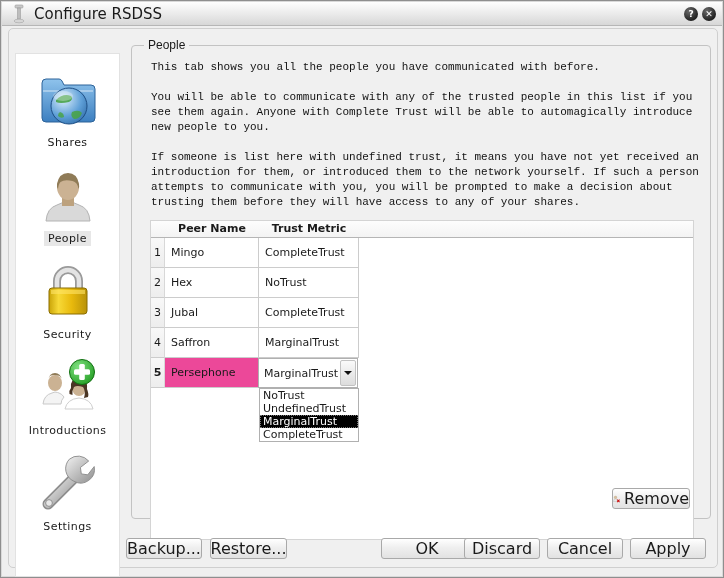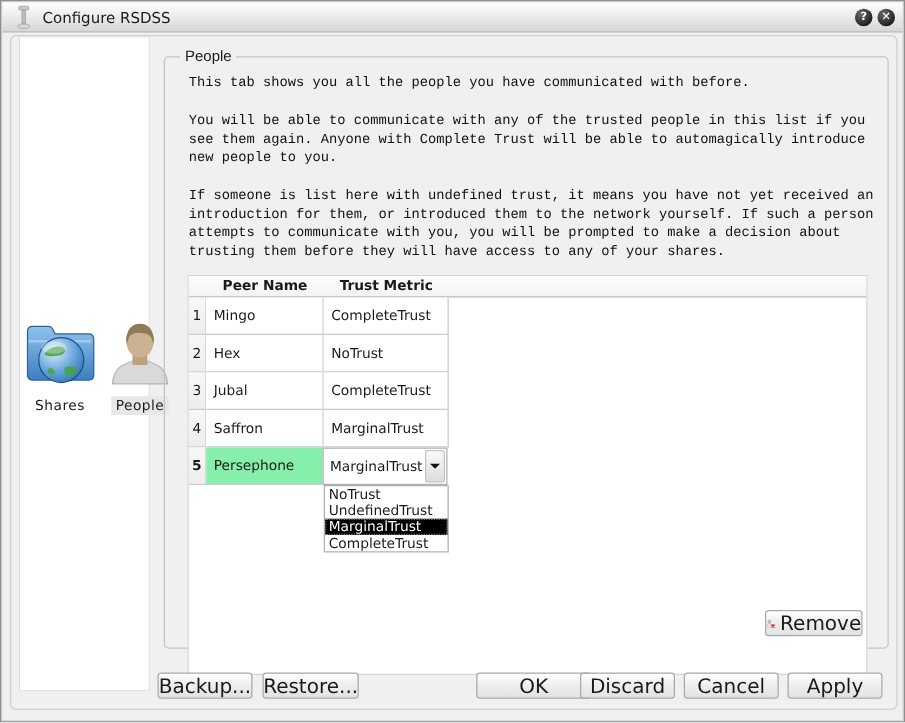--- a/index.html
+++ b/index.html
@@ -12,38 +12,38 @@
     overflow:hidden;
   }
   
   #titlebar{
     position:absolute;left:1px;top:1px;right:1px;height:24px;
     background:linear-gradient(#fefefe,#e9e9e9 55%,#d7d7d7);
     border-bottom:1px solid #b6b6b6;
     display:flex;align-items:center;
   }
   #title-icon{margin-left:8px;width:18px;height:20px;}
-  #title-text{margin-left:6px;font-size:12px;color:#1a1a1a;}
+  #title-text{margin-left:6px;font-size:15px;color:#1a1a1a;}
   .titlebtn{
     width:14px;height:14px;border-radius:50%;
     background:radial-gradient(circle at 35% 30%,#6a6a6a,#222 70%);
     color:#fff;font-size:9px;font-weight:bold;line-height:14px;text-align:center;
     margin-left:4px;cursor:default;
   }
   #titlebtns{position:absolute;right:6px;top:5px;display:flex;}
   
   #frame{
     position:absolute;left:7px;top:27px;width:710px;height:540px;
     background:#f0f0f0;border:1px solid #cfcfcf;border-radius:5px;
   }
   
   #sidebar{
-    position:absolute;left:14px;top:28px;width:105px;height:524px;
+    position:absolute;left:14px;top:52px;width:105px;height:524px;
     background:#fff;border:1px solid #e2e2e2;
-    display:flex;align-items:center;padding-top:14px;
+    display:flex;flex-direction:column;align-items:center;padding-top:14px;
   }
   .side-item{width:100%;height:96px;display:flex;flex-direction:column;align-items:center;}
   .side-icon{width:64px;height:64px;}
   .side-label{margin-top:3px;padding:1px 4px;letter-spacing:.4px;}
   .side-label.selected{background:#e7e7e7;}
   
   #groupbox{
     position:absolute;left:130px;top:44px;width:580px;height:474px;
     border:1px solid #c3c3c3;border-radius:4px;
   }
@@ -68,21 +68,21 @@
   .hcell{text-align:center;line-height:16px;}
   .hcell.num{width:14px;}
   .hcell.name{width:94px;}
   .hcell.trust{width:100px;}
   .trow{display:flex;height:30px;}
   .cell{border-right:1px solid #ccc;border-bottom:1px solid #ccc;display:flex;align-items:center;}
   .cell.num{width:14px;justify-content:center;background:linear-gradient(#f8f8f8,#ededed);border-right:1px solid #d8d8d8;}
   .cell.name{width:94px;padding-left:6px;background:#fff;}
   .cell.trust{width:100px;padding-left:6px;background:#fff;}
   .trow.selected .cell.num{font-weight:bold;}
-  .trow.selected .cell.name{background:#86efac;}
+  .trow.selected .cell.name{background:#ec4899;}
   
   #combobox{
     width:100px;height:30px;border:1px solid #b0b0b0;background:#fff;
     display:flex;align-items:center;margin-left:-1px;
   }
   #combobox .value{flex:1;padding-left:5px;}
   #combo-arrow{
     width:16px;height:26px;margin-right:1px;border:1px solid #c2c2c2;border-radius:2px;
     background:linear-gradient(#fafafa,#dcdcdc);
     display:flex;align-items:center;justify-content:center;

